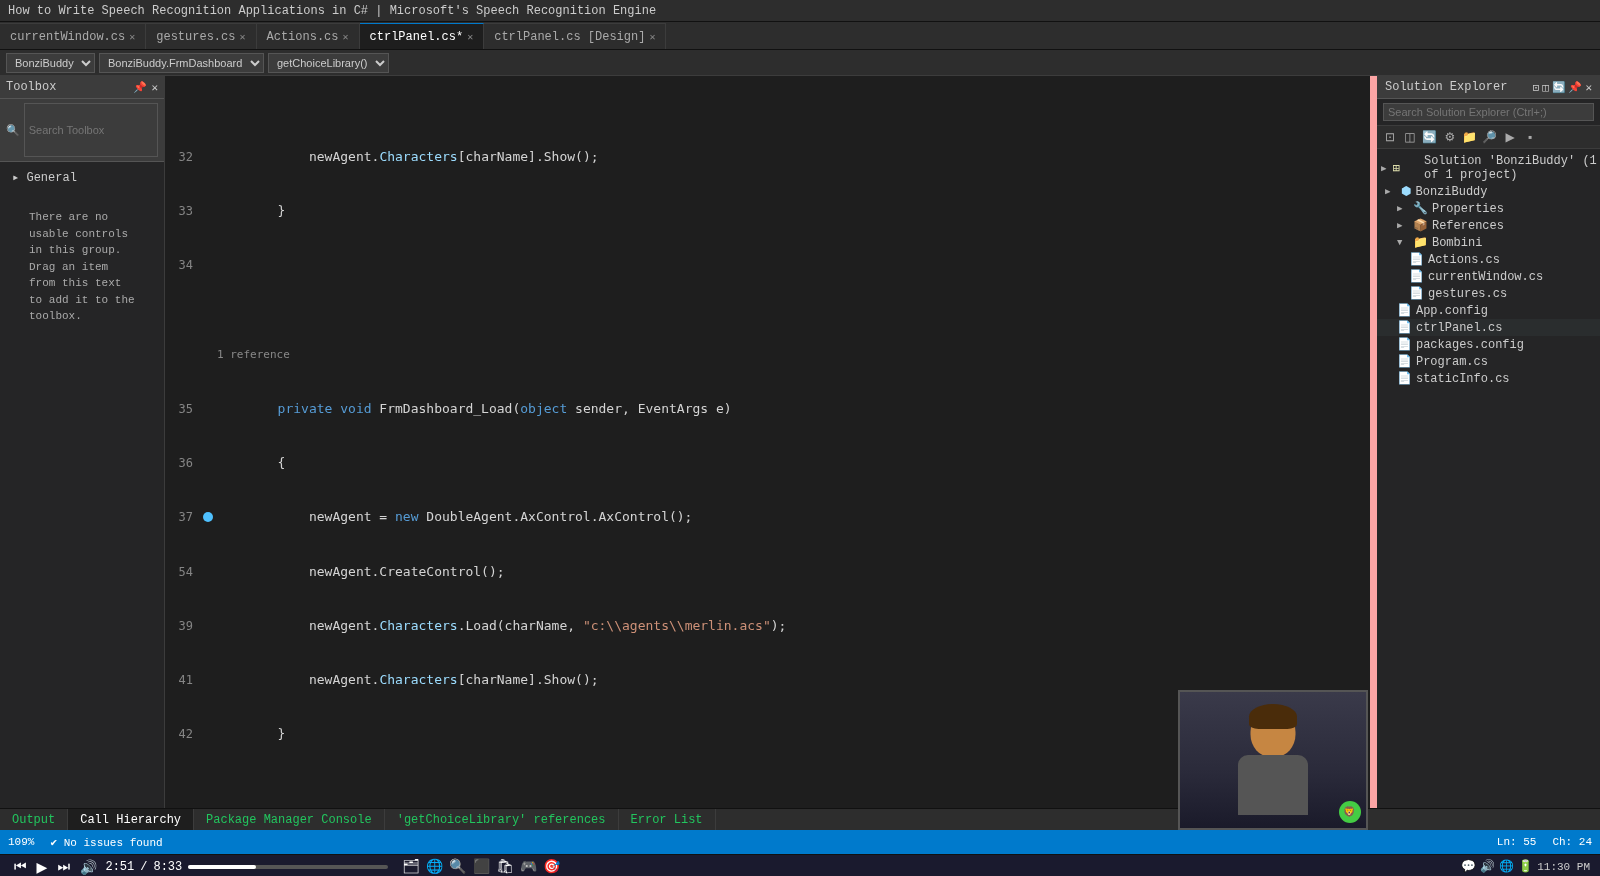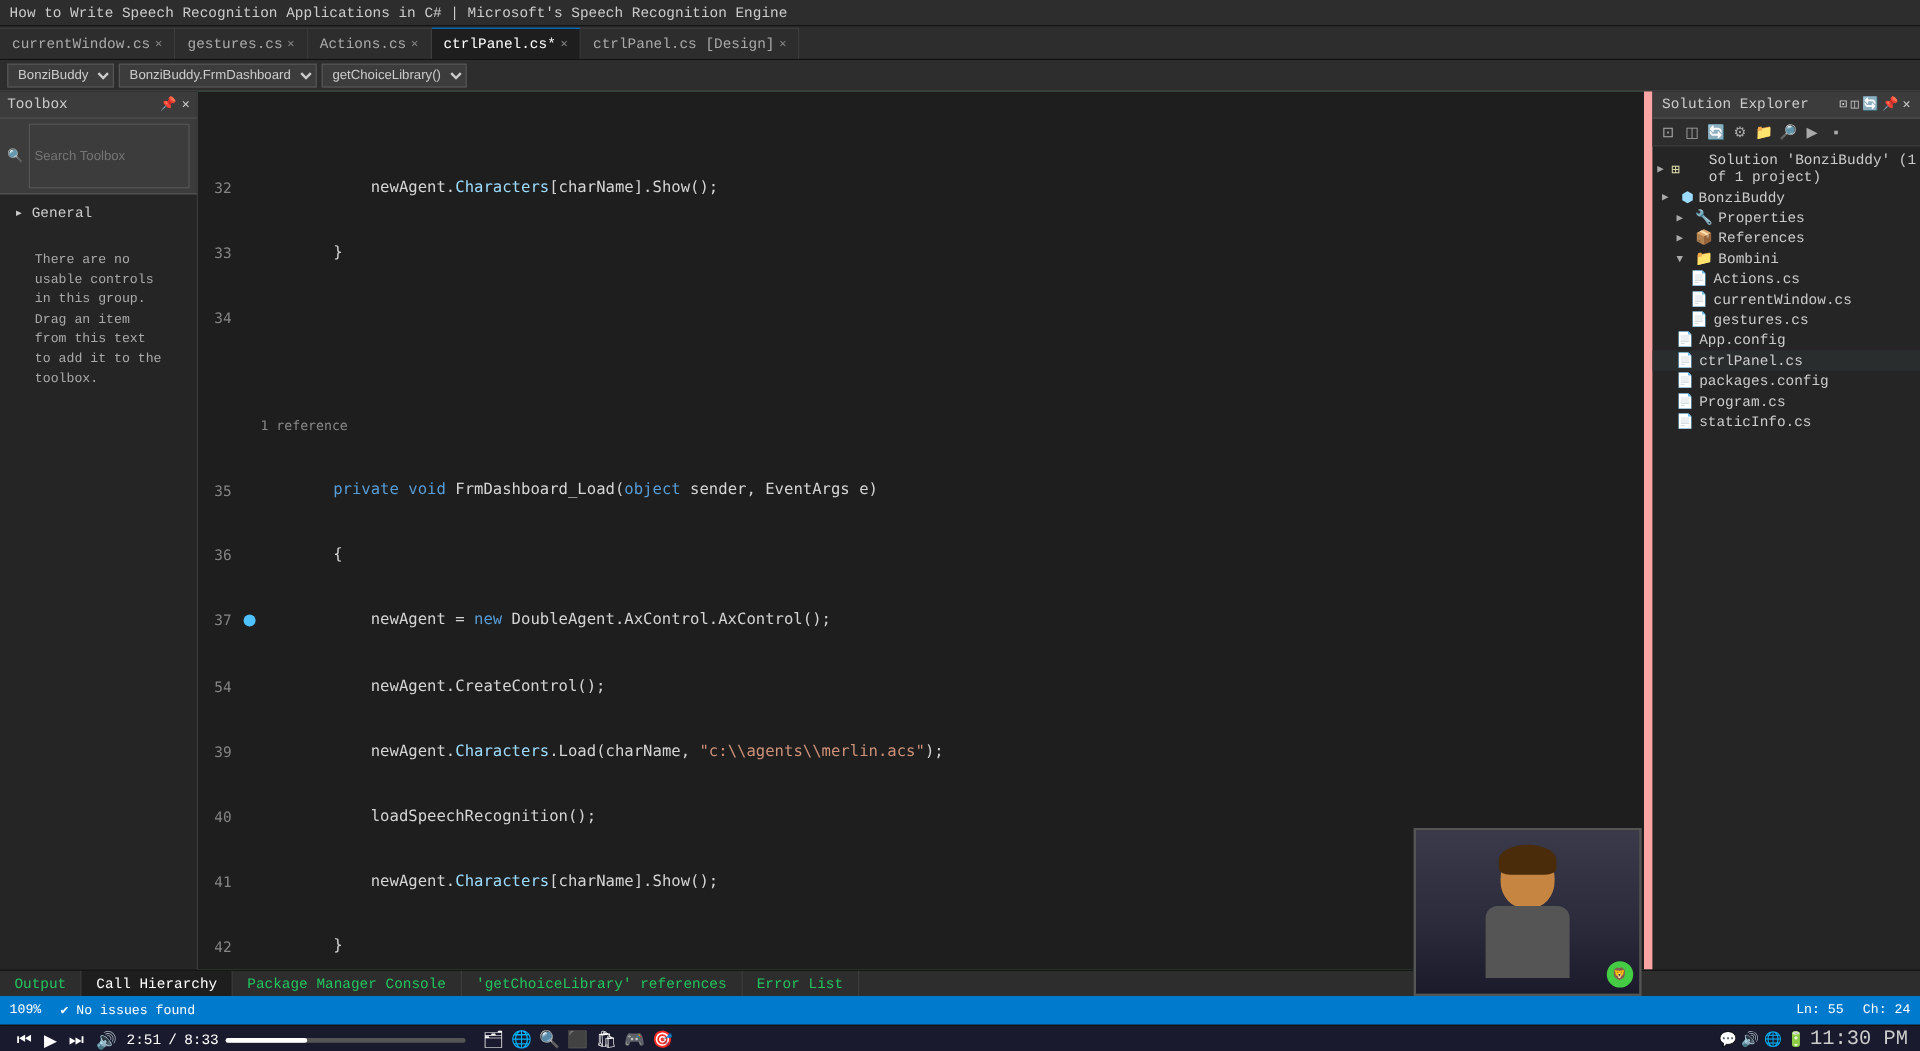--- a/index.html
+++ b/index.html
@@ -455,39 +455,38 @@
     </div>
     <div id="toolbox-general">
       <span style="color:#ccc; font-size:12px; padding: 4px 6px;">▸ General</span>
     </div>
     <div id="toolbox-empty-msg">
       <span style="font-size:11px; color:#aaa; line-height:1.5; display:block; padding:8px 6px;">There are no usable controls in this group. Drag an item from this text to add it to the toolbox.</span>
     </div>
   </div>
 
   <div style="flex:1; display:flex; flex-direction:column; overflow:hidden;">
-    <div id="editor-area" style="flex:1; display:flex; overflow:hidden; background:#86efac; font-family:Consolas,monospace; font-size:13px; line-height:18px;">
+    <div id="editor-area" style="flex:1; display:flex; overflow:hidden; background:#f0abfc; font-family:Consolas,monospace; font-size:13px; line-height:18px;">
 
       <div style="flex:1; overflow:hidden; display:flex;">
 
         <div id="code-content" style="flex:1; overflow:hidden; background:#1e1e1e; padding-left:0;">
           
           
           <div class="line-row"><span class="ln">32</span><span class="ind"></span><span class="code-line">            newAgent.<span style="color:#9cdcfe;">Characters</span>[charName].Show();</span></div>
           <div class="line-row"><span class="ln">33</span><span class="ind"></span><span class="code-line">        }</span></div>
           <div class="line-row"><span class="ln">34</span><span class="ind"></span><span class="code-line"></span></div>
           
           
           <div class="line-row"><span class="ln"></span><span class="ind"></span><span class="code-line ref-line" style="color:#888; font-size:11px;">1 reference</span></div>
           <div class="line-row"><span class="ln">35</span><span class="ind"></span><span class="code-line"><span class="code-keyword">        private void</span> FrmDashboard_Load(<span class="code-keyword">object</span> sender, EventArgs e)</span></div>
           <div class="line-row"><span class="ln">36</span><span class="ind"></span><span class="code-line">        {</span></div>
           <div class="line-row"><span class="ln">37</span><span class="ind" style="position:relative;"><span style="width:10px;height:10px;background:#4fc1ff;border-radius:50%;display:inline-block;margin-left:2px;margin-top:4px;"></span></span><span class="code-line">            newAgent = <span class="code-keyword">new</span> DoubleAgent.AxControl.AxControl();</span></div>
           <div class="line-row"><span class="ln">54</span><span class="ind"></span><span class="code-line">            newAgent.CreateControl();</span></div>
           <div class="line-row"><span class="ln">39</span><span class="ind"></span><span class="code-line">            newAgent.<span style="color:#9cdcfe;">Characters</span>.Load(charName, <span class="code-string">"c:\\agents\\merlin.acs"</span>);</span></div>
-          <div class="line-row"><span class="ln">40</span><span class="ind"></span><span class="code-line">            loadSpeechRecognition();</span></div>
           <div class="line-row"><span class="ln">41</span><span class="ind"></span><span class="code-line">            newAgent.<span style="color:#9cdcfe;">Characters</span>[charName].Show();</span></div>
           <div class="line-row"><span class="ln">42</span><span class="ind"></span><span class="code-line">        }</span></div>
           
 
           
           
           
           
 
           
@@ -533,20 +532,23 @@
     <div id="se-header">
       <span>Solution Explorer</span>
       <div style="display:flex; gap:3px;">
         <span style="font-size:11px; cursor:pointer;">⊡</span>
         <span style="font-size:11px; cursor:pointer;">◫</span>
         <span style="font-size:11px; cursor:pointer;">🔄</span>
         <span style="font-size:11px; cursor:pointer;">📌</span>
         <span style="font-size:11px; cursor:pointer;">✕</span>
       </div>
     </div>
+    <div id="se-search" style="padding:4px 6px; display:flex; align-items:center; gap:4px; border-bottom:1px solid #3c3c3c;">
+      <input type="text" placeholder="Search Solution Explorer (Ctrl+;)" style="background: rgb(60, 60, 60); border: 1px solid rgb(85, 85, 85); color: rgb(204, 204, 204); font-size: 11px; padding: 2px 4px; flex: 1 1 0%;">
+    </div>
     <div id="se-toolbar">
       <button class="se-toolbar-btn">⊡</button>
       <button class="se-toolbar-btn">◫</button>
       <button class="se-toolbar-btn">🔄</button>
       <button class="se-toolbar-btn">⚙</button>
       <button class="se-toolbar-btn">📁</button>
       <button class="se-toolbar-btn">🔎</button>
       <button class="se-toolbar-btn">▶</button>
       <button class="se-toolbar-btn">▪</button>
     </div>
@@ -674,21 +676,21 @@
     <span style="font-size:14px; cursor:pointer;">🛍</span>
     <span style="font-size:14px; cursor:pointer;">🎮</span>
     <span style="font-size:14px; cursor:pointer;">🎯</span>
   </div>
 
   <div id="taskbar-right" style="display:flex; align-items:center; gap:4px; padding-right:6px; font-size:10px; color:#ccc;">
     <span style="font-size:12px; cursor:pointer;">💬</span>
     <span style="font-size:12px; cursor:pointer;">🔊</span>
     <span style="font-size:12px; cursor:pointer;">🌐</span>
     <span style="font-size:12px; cursor:pointer;">🔋</span>
-    <span style="font-size:17px; color:#ccc;">11:30 PM</span>
+    <span style="font-size:11px; color:#ccc;">11:30 PM</span>
   </div>
 </div>
 
 <div id="video-overlay" style="position:absolute; bottom:46px; right:232px; width:190px; height:140px; background:#2a2a2a; border:2px solid #555; overflow:hidden; display:flex; align-items:center; justify-content:center;">
 
   <div style="position:relative; width:100%; height:100%; background:linear-gradient(180deg, #3a3a4a 0%, #2a2a3a 60%, #1a1a2a 100%);">
 
     <div style="position:absolute; top:15px; left:50%; transform:translateX(-50%); width:45px; height:50px; background:#c68642; border-radius:50% 50% 45% 45%;"></div>
 
     <div style="position:absolute; top:12px; left:50%; transform:translateX(-50%); width:48px; height:25px; background:#4a2c0a; border-radius:50% 50% 20% 20%;"></div>

